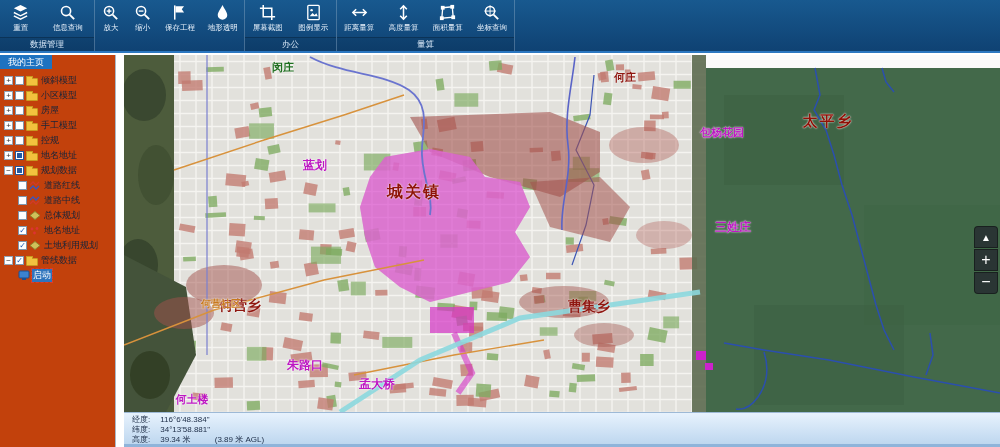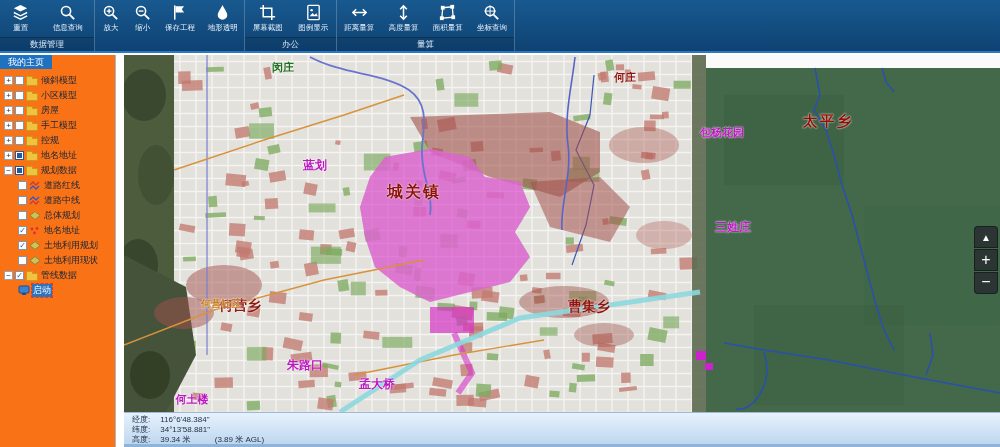--- a/index.html
+++ b/index.html
@@ -13,21 +13,21 @@
   .tb-buttons{flex:1;display:flex;align-items:stretch;justify-content:space-around;padding-top:2px;}
   .tb-btn{display:flex;flex-direction:column;align-items:center;justify-content:flex-start;
     padding:1px 2px;cursor:pointer;}
   .tb-btn .ic{height:19px;display:flex;align-items:center;justify-content:center;}
   .tb-btn .lbl{font-size:7.5px;color:#eaf3fc;white-space:nowrap;margin-top:1px;}
   .tb-group-label{height:14px;line-height:13px;text-align:center;font-size:8.5px;color:#d7e7f7;
     border-top:1px solid rgba(0,0,0,.22);background:rgba(0,0,0,.08);}
   .tb-fill{flex:1;border-right:none;}
 
   
-  #leftpanel{position:absolute;left:0;top:55px;width:116px;height:392px;background:#f97316;
+  #leftpanel{position:absolute;left:0;top:55px;width:116px;height:392px;background:#c2410c;
     border-right:1px solid #a9b8c8;padding-left:6px;}
   #tab{position:absolute;left:0;top:0;height:14px;padding:0 8px;background:#1e72c0;color:#fff;
     font-size:9px;line-height:14px;cursor:pointer;}
   #tree{position:absolute;left:0;top:18px;width:100%;font-size:9px;color:#16243a;}
   .trow{height:15px;display:flex;align-items:center;gap:2px;white-space:nowrap;cursor:pointer;}
   .exp{width:9px;height:9px;flex:0 0 9px;border:1px solid #93a5b8;background:#fff;font-size:8px;
     line-height:7px;text-align:center;color:#333;}
   .cb{width:9px;height:9px;flex:0 0 9px;border:1px solid #7f96ad;background:#fff;font-size:8px;
     line-height:8px;text-align:center;color:#1d57b0;}
   .cb.filled{background:#2458a0;border-color:#2458a0;box-shadow:inset 0 0 0 1px #fff;}
@@ -314,29 +314,20 @@
           <span class="lab">地名地址</span>
         </div>
         <div class="trow" style="padding-left: 18px;">
           <span class="cb">✓</span>
           <span class="icwrap">
             <svg width="12" height="10">
               <polygon points="6,0.5 11,4.5 6,8.5 1,4.5" fill="#cfc05a" stroke="#8f8530" stroke-width="1"></polygon>
             </svg>
           </span>
           <span class="lab">土地利用规划</span>
-        </div>
-        <div class="trow" style="padding-left: 18px;">
-          <span class="cb"></span>
-          <span class="icwrap">
-            <svg width="12" height="10">
-              <polygon points="6,0.5 11,4.5 6,8.5 1,4.5" fill="#cfc05a" stroke="#8f8530" stroke-width="1"></polygon>
-            </svg>
-          </span>
-          <span class="lab">土地利用现状</span>
         </div>
         <div class="trow" style="padding-left: 4px;">
           <span class="exp">−</span>
           <span class="cb">✓</span>
           <span class="icwrap">
             <span class="folder"></span>
           </span>
           <span class="lab">管线数据</span>
         </div>
         <div class="trow sel" style="padding-left: 18px;">

